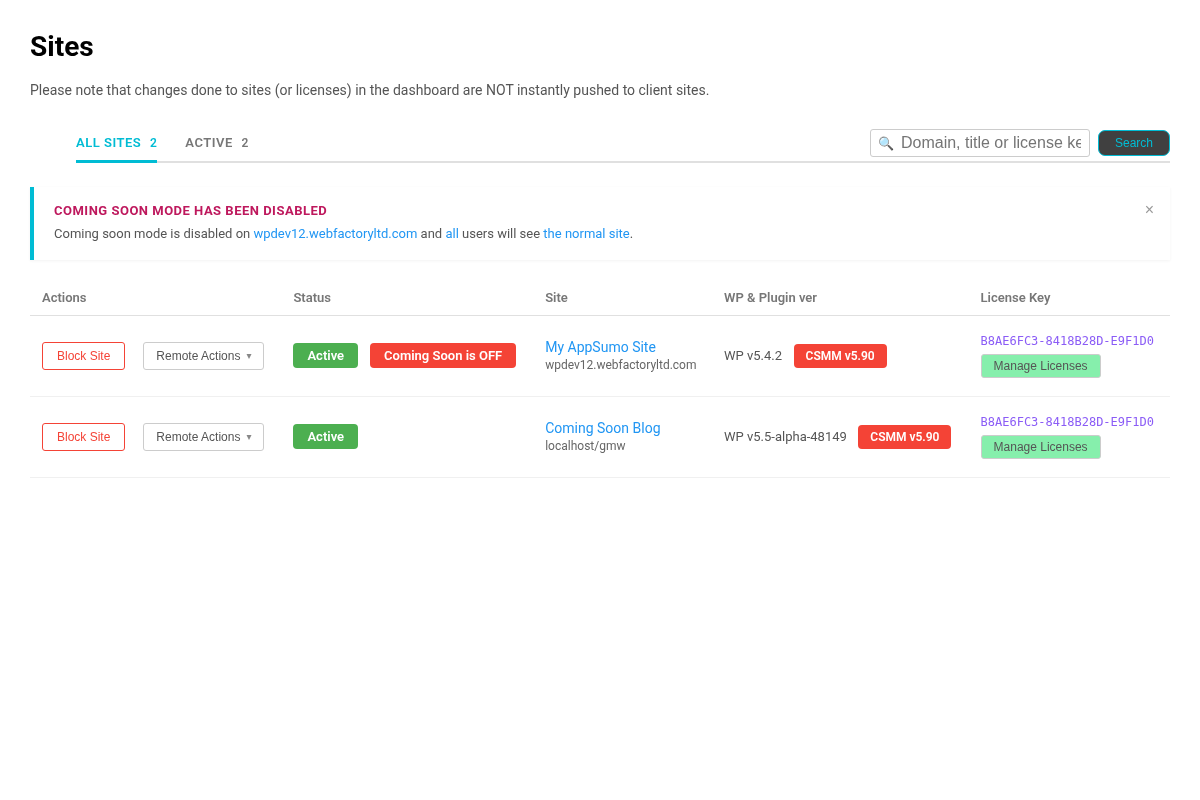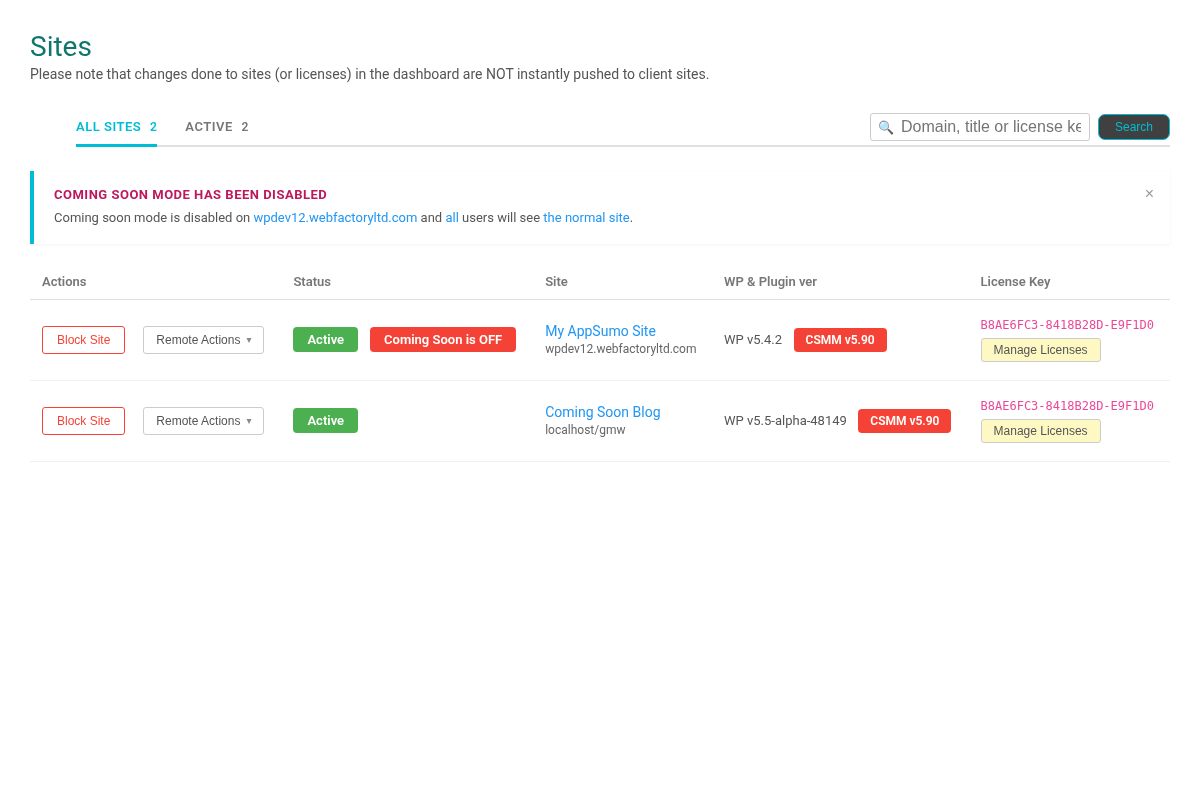--- a/index.html
+++ b/index.html
@@ -9,22 +9,23 @@
       color: #333;
       font-size: 14px;
     }
     .page {
       background: #fff;
       min-height: 800px;
       padding: 30px 30px 30px 30px;
     }
     h1 {
       font-size: 28px;
-      font-weight: 400;
-      color: #0f766e;
+      font-weight: 700;
+      color: #000000;
+      margin-bottom: 16px;
     }
     .description {
       color: #555;
       line-height: 1.6;
       margin-bottom: 24px;
       font-size: 14px;
     }
     
     .tabs {
       display: flex;
@@ -212,28 +213,28 @@
       padding: 5px 12px;
       border-radius: 4px;
       font-size: 12px;
       font-weight: 600;
       margin-left: 8px;
       display: inline-block;
     }
     
     .license-key {
       font-size: 12px;
-      color: #ec4899;
+      color: #8b5cf6;
       font-family: monospace;
       margin-bottom: 6px;
     }
     .btn-manage {
       border: 1px solid #ccc;
       color: #555;
-      background: #fef9c3;
+      background: #86efac;
       padding: 4px 12px;
       border-radius: 3px;
       cursor: pointer;
       font-size: 12px;
     }
     .actions-cell {
       display: flex;
       align-items: center;
       gap: 12px;
     }

